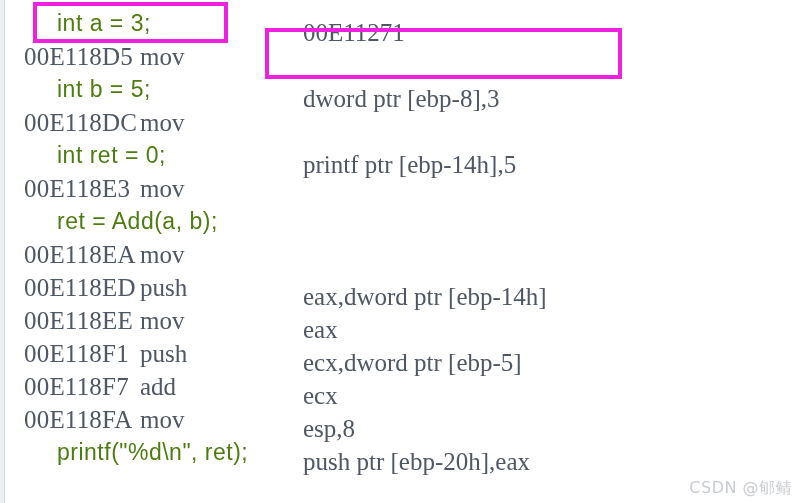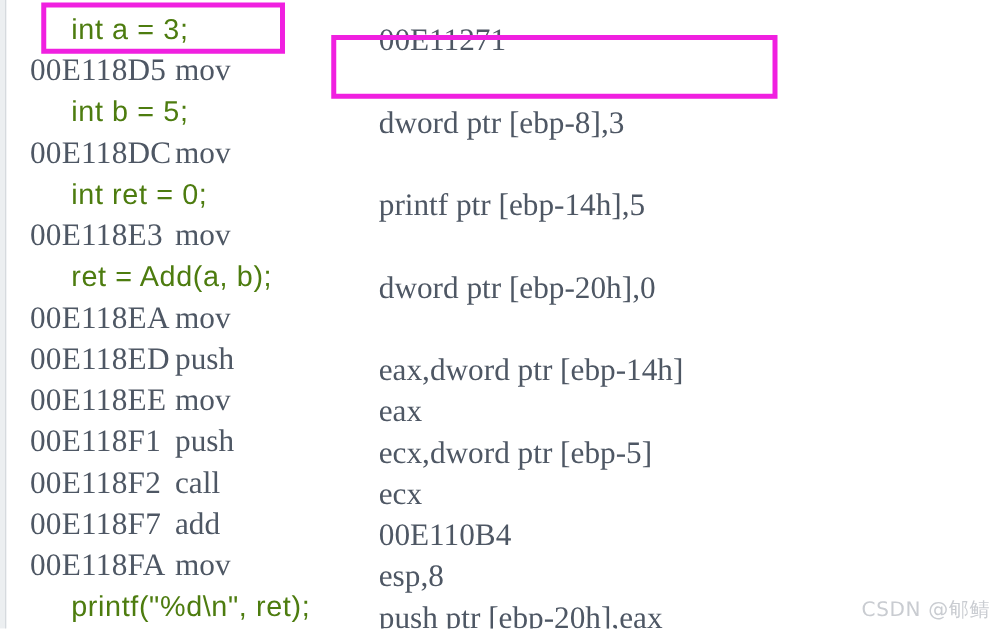--- a/index.html
+++ b/index.html
@@ -120,27 +120,26 @@
 
   <div id="gutter"></div>
 
   <div id="code-surface">
       <div class="code-row asm"><span class="addr">00E118D0</span><span class="mnemonic">call</span><span class="operands">00E11271</span></div>
       <div class="code-row source"><span class="src-text">int a = 3;</span></div>
       <div class="code-row asm"><span class="addr">00E118D5</span><span class="mnemonic">mov</span><span class="operands">dword ptr [ebp-8],3</span></div>
       <div class="code-row source"><span class="src-text">int b = 5;</span></div>
       <div class="code-row asm"><span class="addr">00E118DC</span><span class="mnemonic">mov</span><span class="operands">printf ptr [ebp-14h],5</span></div>
       <div class="code-row source"><span class="src-text">int ret = 0;</span></div>
-      <div class="code-row asm"><span class="addr">00E118E3</span><span class="mnemonic">mov</span><span class="operands">dword ptr [ebp-20h],0</span></div>
+      <div class="code-row asm"><span class="addr">00E118E3</span><span class="mnemonic">mov</span></div>
       <div class="code-row source"><span class="src-text">ret = Add(a, b);</span></div>
       <div class="code-row asm"><span class="addr">00E118EA</span><span class="mnemonic">mov</span><span class="operands">eax,dword ptr [ebp-14h]</span></div>
       <div class="code-row asm"><span class="addr">00E118ED</span><span class="mnemonic">push</span><span class="operands">eax</span></div>
       <div class="code-row asm"><span class="addr">00E118EE</span><span class="mnemonic">mov</span><span class="operands">ecx,dword ptr [ebp-5]</span></div>
       <div class="code-row asm"><span class="addr">00E118F1</span><span class="mnemonic">push</span><span class="operands">ecx</span></div>
-      <div class="code-row asm"><span class="addr">00E118F2</span><span class="mnemonic">call</span><span class="operands">00E110B4</span></div>
       <div class="code-row asm"><span class="addr">00E118F7</span><span class="mnemonic">add</span><span class="operands">esp,8</span></div>
       <div class="code-row asm"><span class="addr">00E118FA</span><span class="mnemonic">mov</span><span class="operands">push ptr [ebp-20h],eax</span></div>
       <div class="code-row source"><span class="src-text">printf("%d\n", ret);</span></div>
     </div>
 
   <div class="annotation-box" id="annotation-source-box"></div>
   <div class="annotation-box" id="annotation-operand-box"></div>
 
   <div id="watermark">CSDN @郇鲭</div>
 

